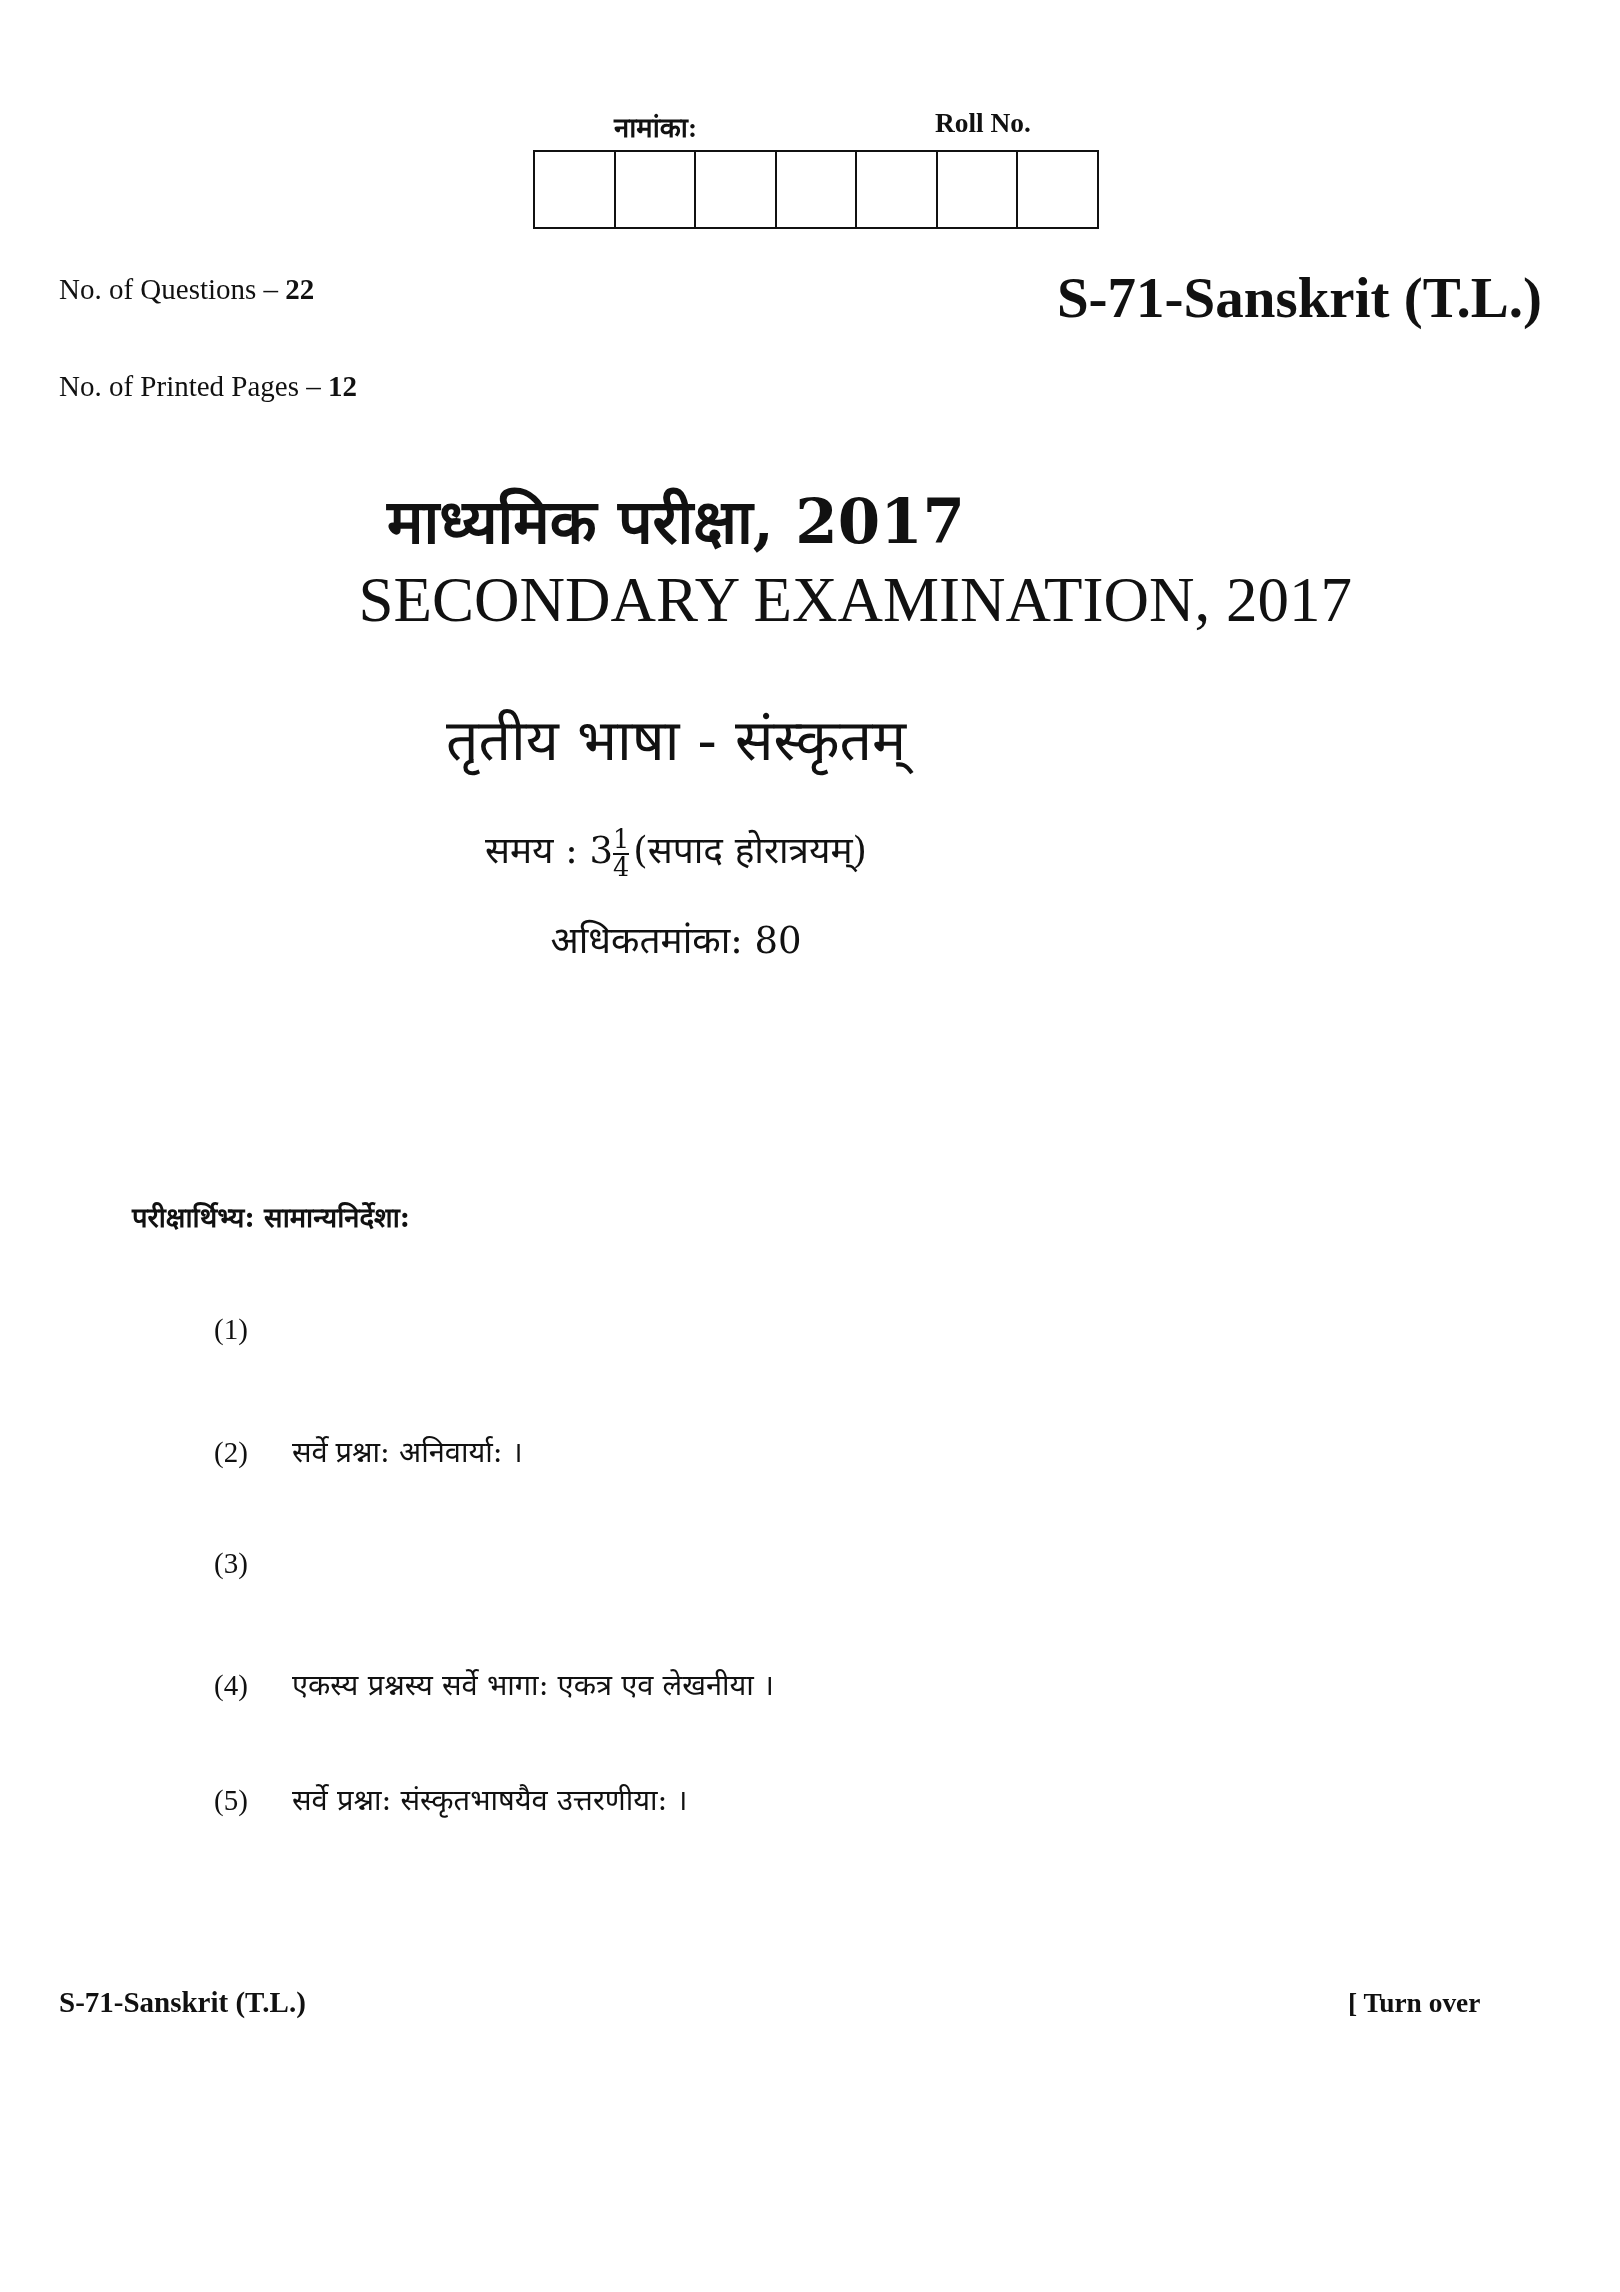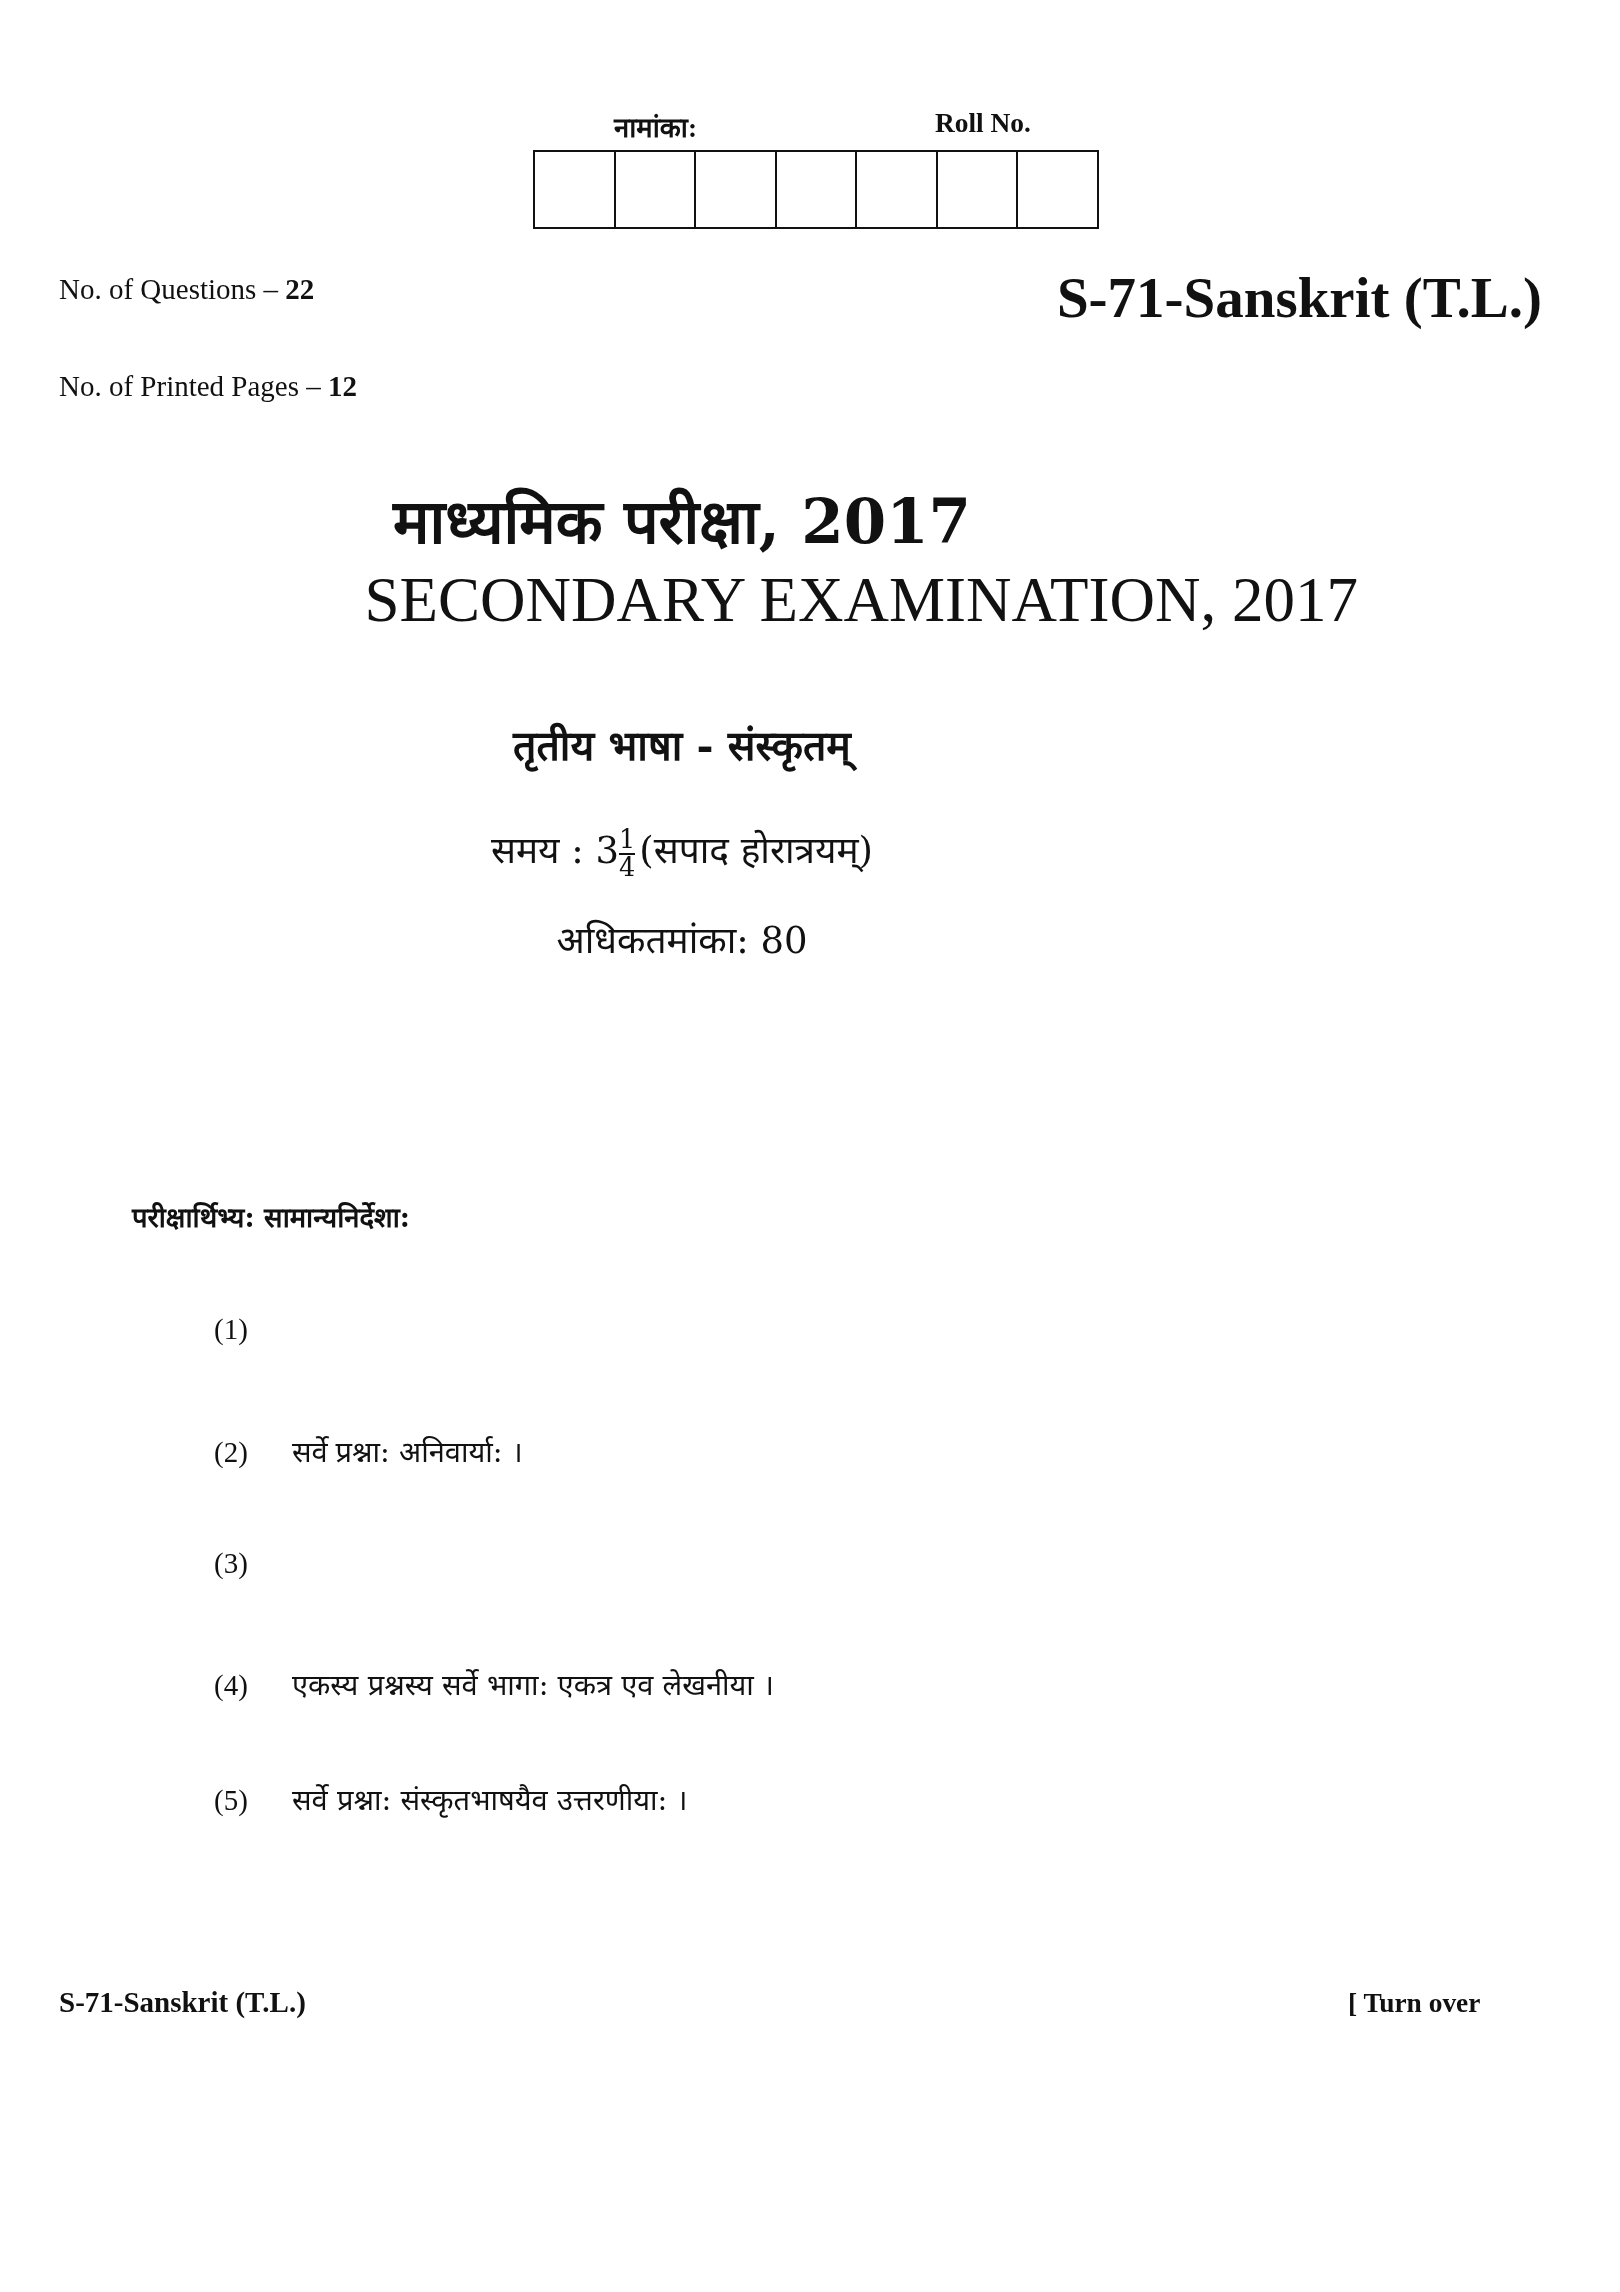--- a/index.html
+++ b/index.html
@@ -7,24 +7,24 @@
          font-family:"Liberation Serif","DejaVu Serif",serif; color:#111; }
   .abs { position:absolute; white-space:nowrap; }
   .roll-label { font-weight:bold; font-size:27.4px; top:108px; }
   .roll-box { position:absolute; left:533px; top:150px; width:566px; height:79px;
               display:flex; border:2.9px solid #111; box-sizing:border-box; }
   .roll-cell { flex:1; border-right:2px solid #111; }
   .roll-cell:last-child { border-right:none; }
   .meta { font-size:29px; left:59px; }
   .meta b { font-weight:bold; }
   .code-title { font-size:57px; font-weight:bold; right:78px; top:265px; }
-  .center { left:0; width:1352px; text-align:center;margin-left:6px; }
+  .center { left:0; width:1352px; text-align:center; }
   .h-hindi { font-size:61px; font-weight:bold; top:478px; font-family:"DejaVu Serif",serif; }
   .h-eng { font-size:63px; font-weight:normal; top:564px;text-align:right; }
-  .h-subj { font-size:41px; font-weight:bold; top:716px; font-family:"DejaVu Serif",serif; }
+  .h-subj { font-size:57px; font-weight:normal; top:699px; font-family:"DejaVu Serif",serif; }
   .time { font-size:37px; top:823px; font-family:"DejaVu Serif",serif; }
   .frac { display:inline-flex; flex-direction:column; font-size:25.5px; line-height:25.5px; vertical-align:middle; text-align:center; margin:0 3.9px 0 0; }
   .frac span:first-child { border-bottom:2px solid #111; }
   .marks { font-size:37px; top:913px; font-family:"DejaVu Serif",serif; }
   .instr-head { font-size:27.4px; font-weight:bold; left:132px; top:1198px; font-family:"DejaVu Serif",serif; }
   .item { position:absolute; left:214px; font-size:29px; font-family:"DejaVu Serif",serif; display:flex; align-items:baseline; }
   .item .num { width:78px; font-family:"Liberation Serif",serif; }
   .item b { font-weight:normal; margin-right:7.8px; }
   .footer-code { font-size:29px; font-weight:bold; left:59px; top:1986px; }
   .turn { font-size:27.4px; font-weight:bold; left:1348px; top:1988px; }

